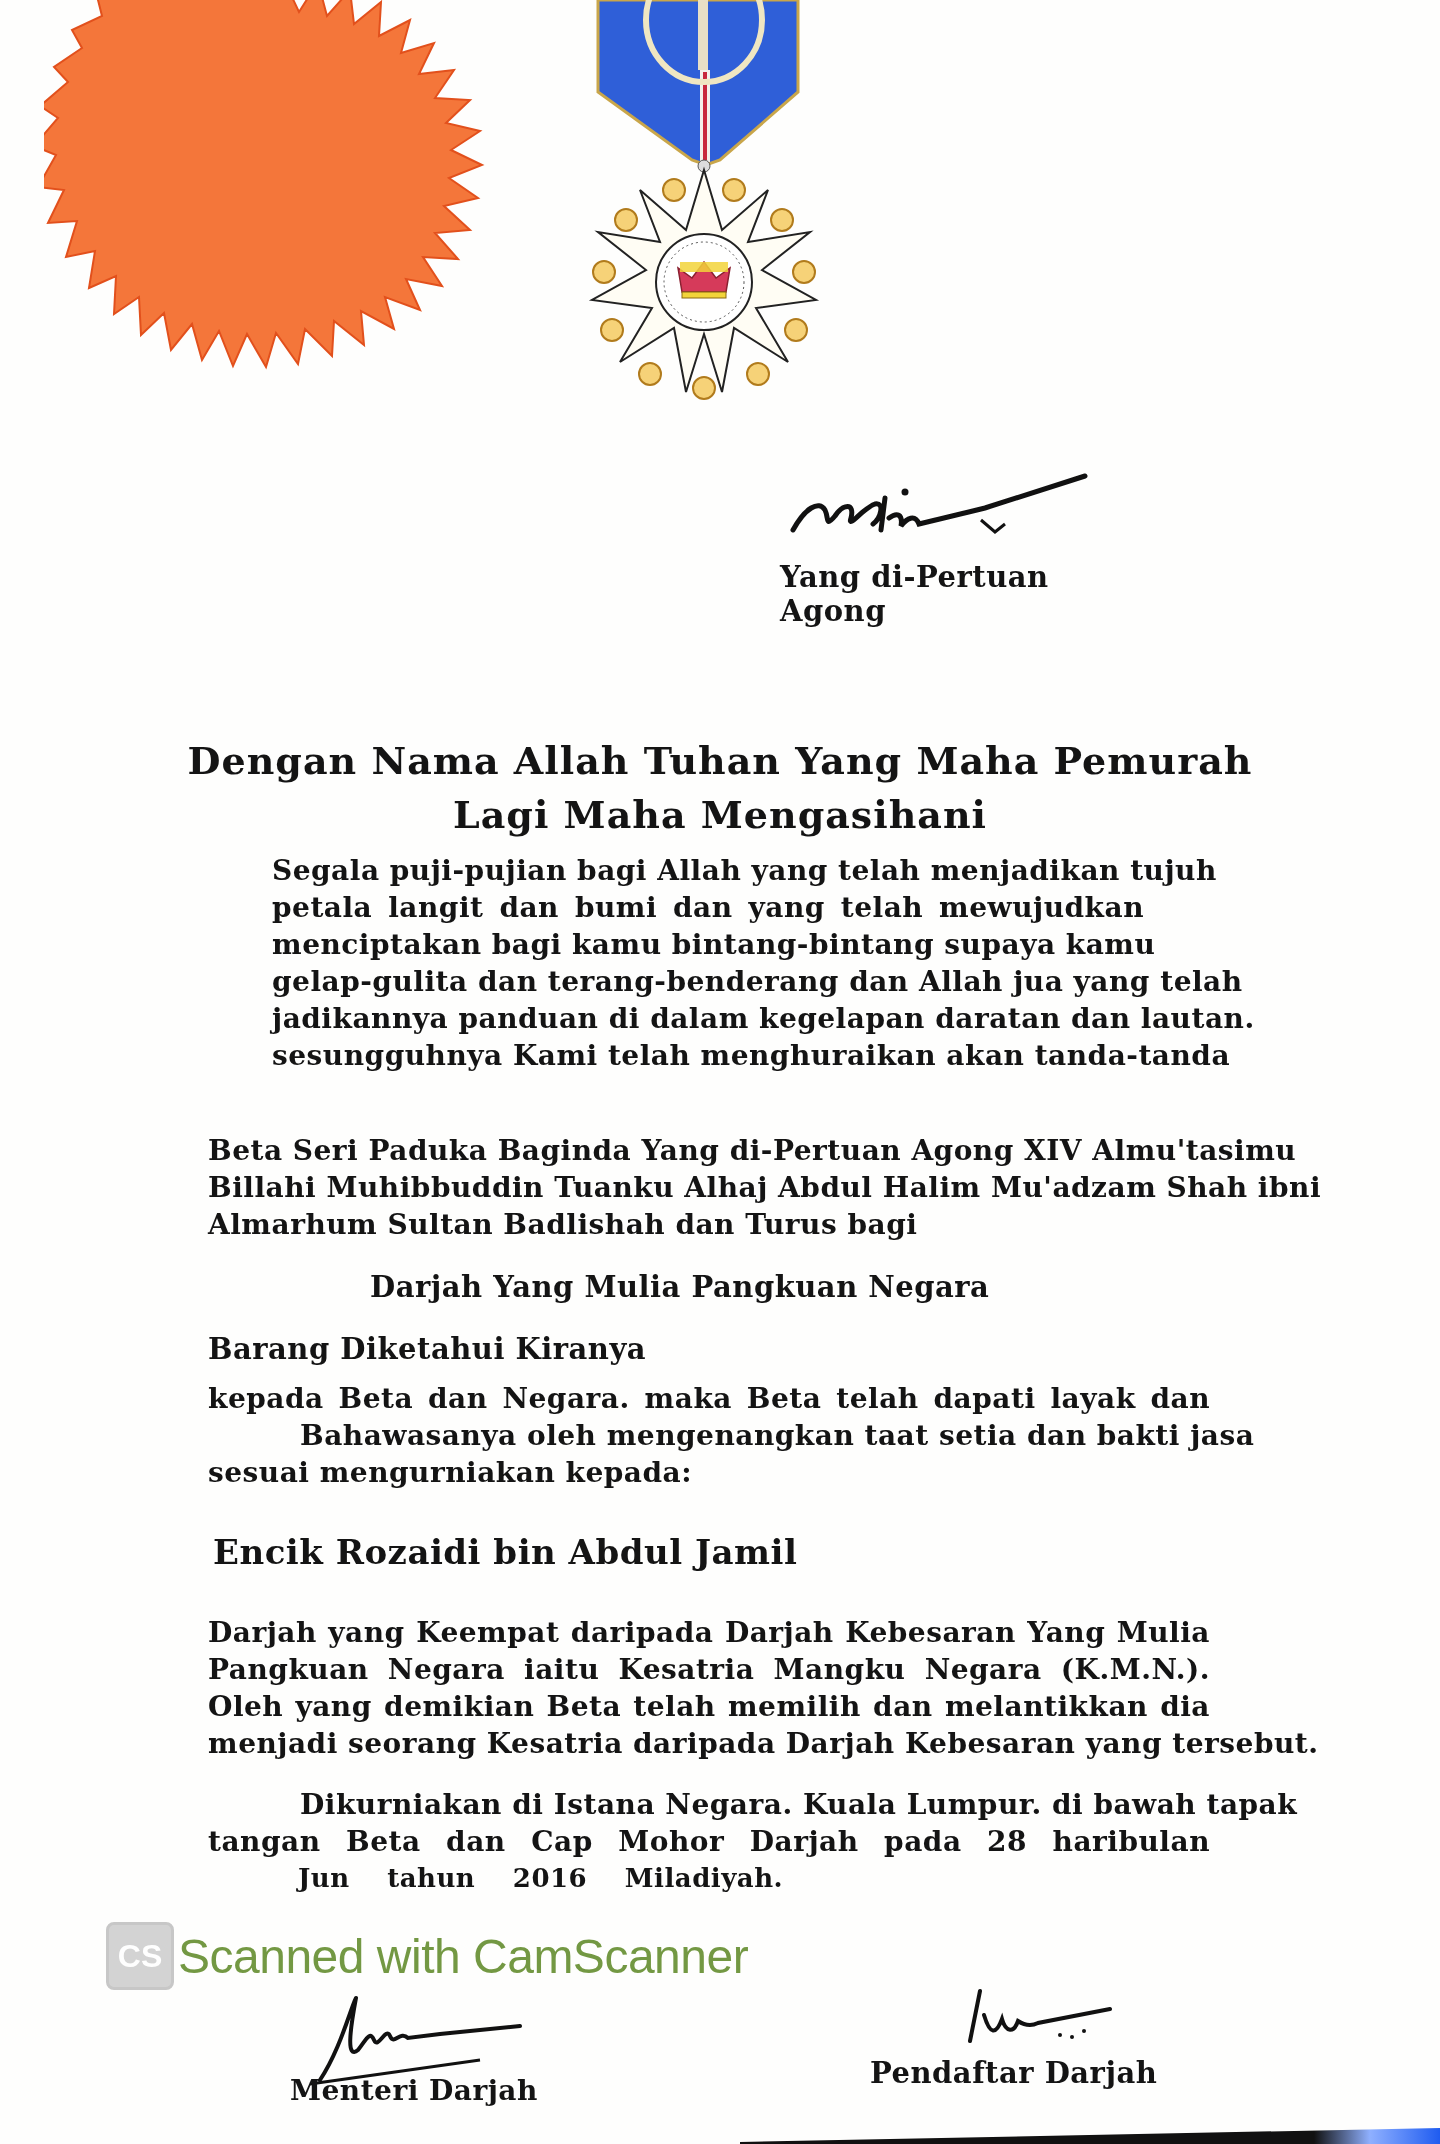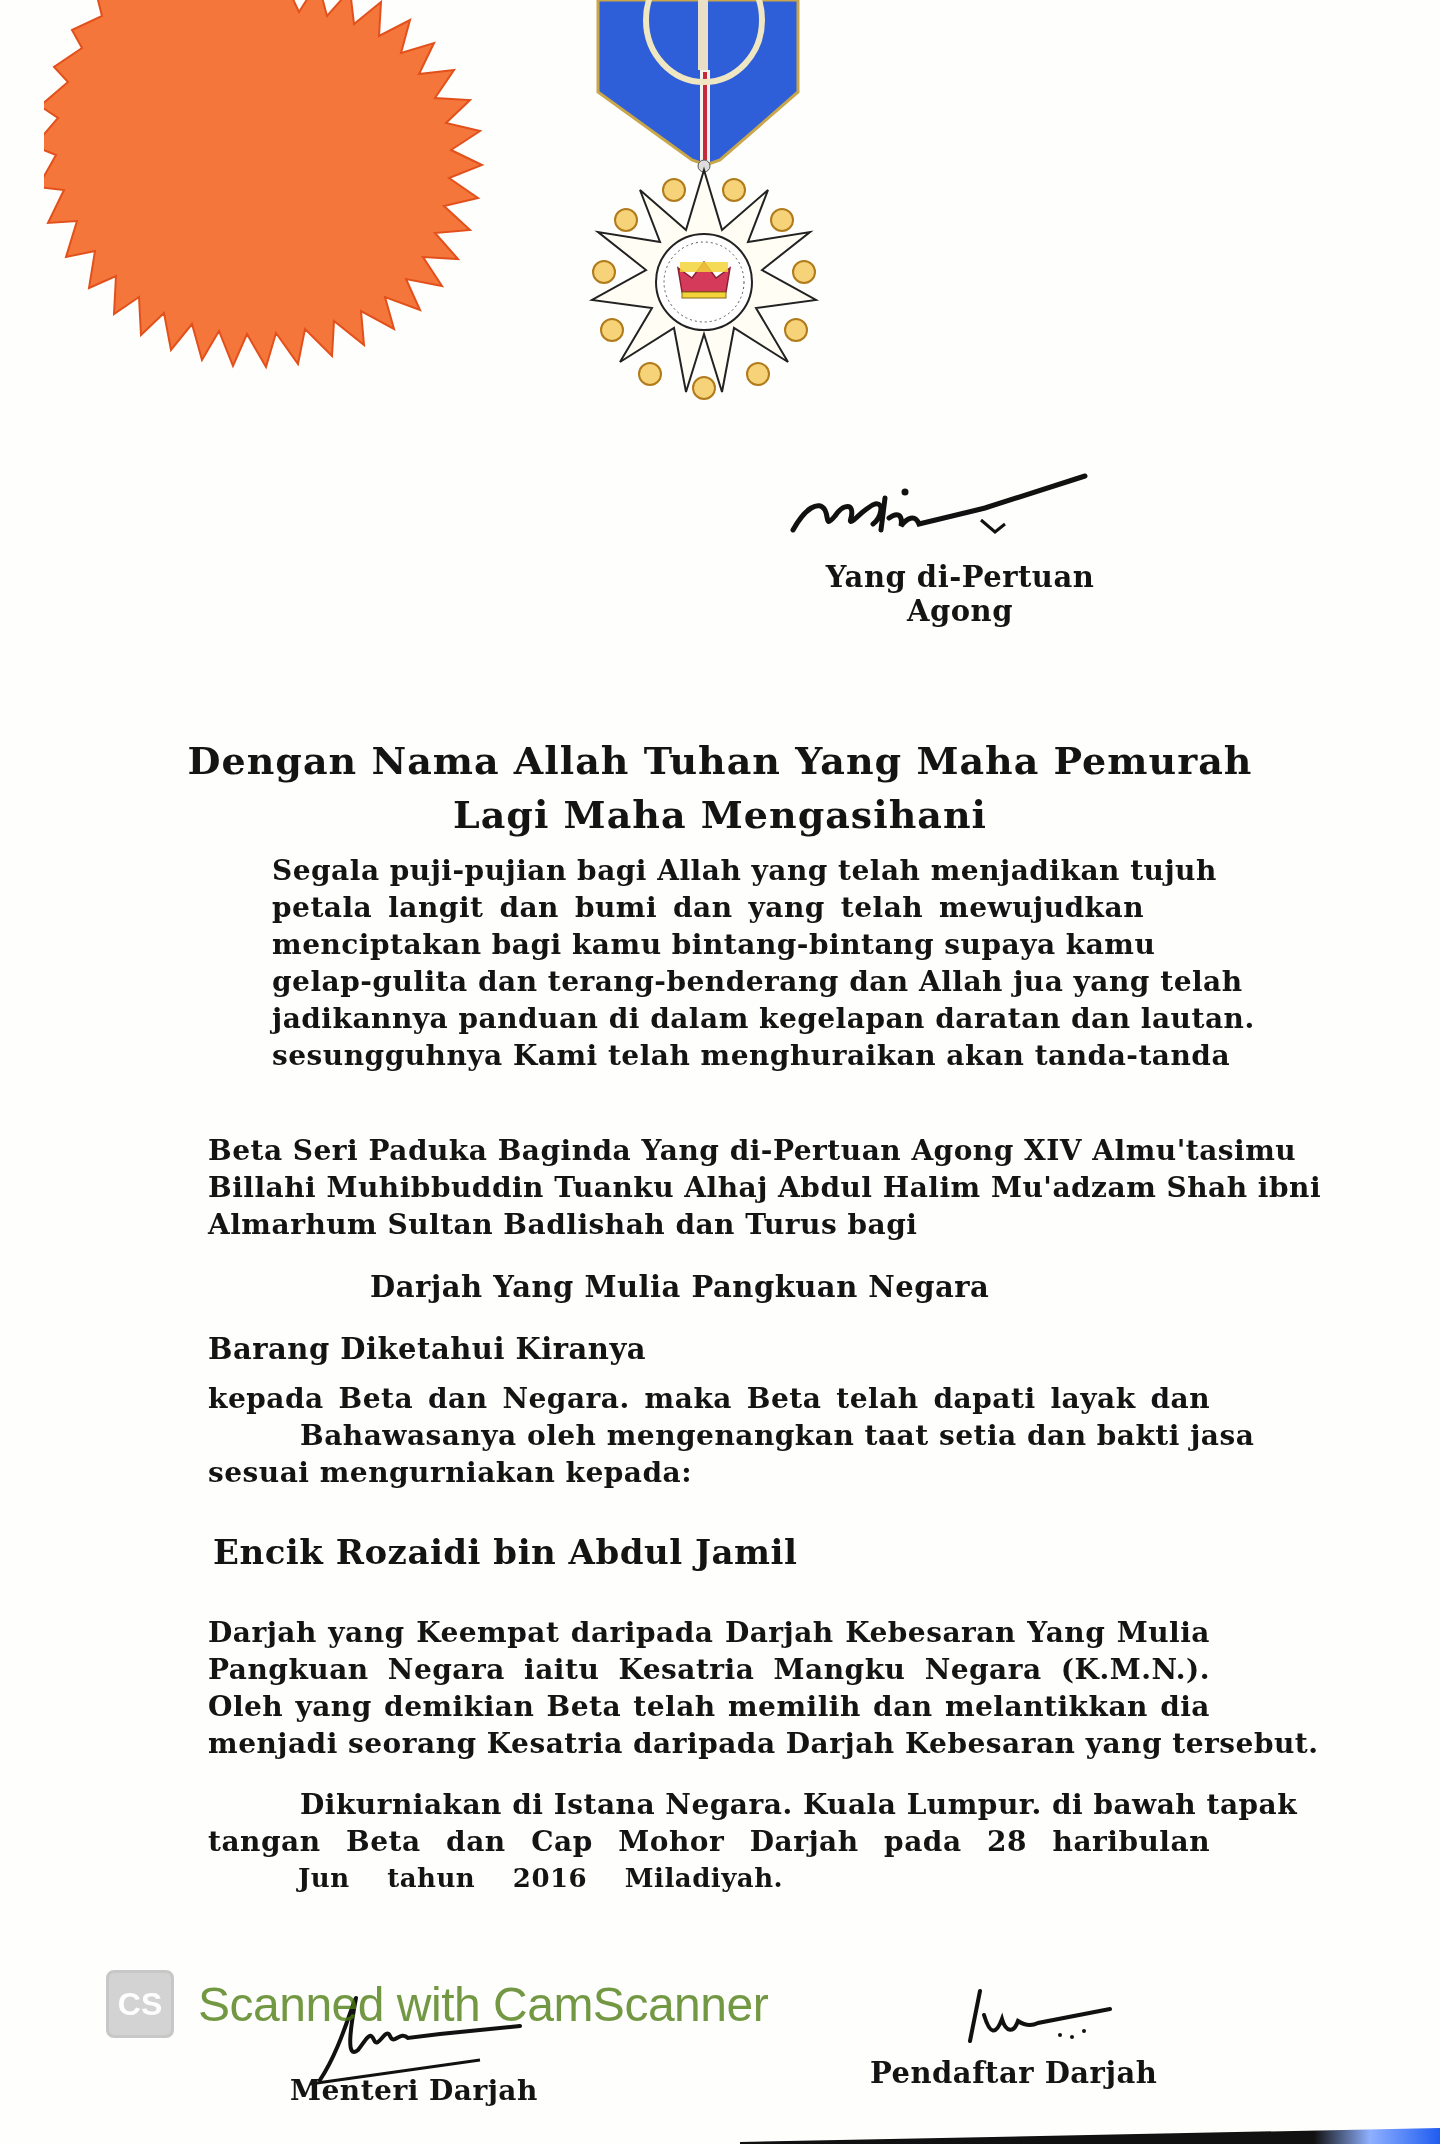--- a/index.html
+++ b/index.html
@@ -13,21 +13,21 @@
     .bl {
       font-family: "DejaVu Serif", "Liberation Serif", serif;
       font-weight: bold;
       color: #141414;
       letter-spacing: 0.5px;
     }
     .seal { left: 44px; top: -10px; width: 480px; height: 430px; }
     .medal { left: 580px; top: 0; width: 260px; height: 410px; }
 
     .sig-agong { left: 785px; top: 468px; width: 310px; height: 80px; }
-    .agong-label { left: 780px; top: 560px; width: 360px; text-align: center; font-size: 29px; }
+    .agong-label { left: 780px; top: 560px; width: 360px; font-size: 29px; }
 
     .heading { left: 150px; width: 1140px; text-align: center; font-size: 38px; font-weight: 900; letter-spacing: 1px; }
     .heading.l1 { top: 738px; }
     .heading.l2 { top: 792px; }
 
     .para { font-size: 28px; line-height: 37px; text-align: justify; }
     .para .ln { display: block; text-align: justify; text-align-last: justify; white-space: nowrap; }
     .para .ln.last { text-align-last: left; }
 
     .p1 { left: 272px; top: 852px; width: 872px; }
@@ -43,21 +43,21 @@
     .p5 { left: 208px; top: 1786px; width: 1002px; }
     .p5 .indent { padding-left: 92px; }
     .date-row { font-size: 26px; }
     .date-row span { display: inline-block; }
 
     .sig-menteri { left: 300px; top: 1990px; width: 230px; height: 100px; }
     .menteri-label { left: 290px; top: 2074px; font-size: 28px; }
     .sig-pendaftar { left: 960px; top: 1985px; width: 160px; height: 80px; }
     .pendaftar-label { left: 870px; top: 2056px; font-size: 29px; }
 
-    .watermark { left: 58px; top: 1970px; display: flex; align-items: center; gap: 24px; opacity: 0.78; padding-left: 48px; }
+    .watermark { left: 58px; top: 1922px; display: flex; align-items: center; gap: 4px; opacity: 0.78; padding-left: 48px; }
     .cs-badge {
       width: 62px; height: 62px; border-radius: 8px; background: #c8c8c8;
       display: flex; align-items: center; justify-content: center;
       color: #fff; font-family: "Liberation Sans", sans-serif; font-weight: bold; font-size: 32px;
       border: 3px solid #b8b8b8;
     }
     .cs-text { font-family: "Liberation Sans", sans-serif; font-size: 48px; color: #4d7c0f; letter-spacing: -0.5px; }
 
     .scan-edge { left: 740px; top: 2126px; width: 700px; height: 18px; }
   </style>

